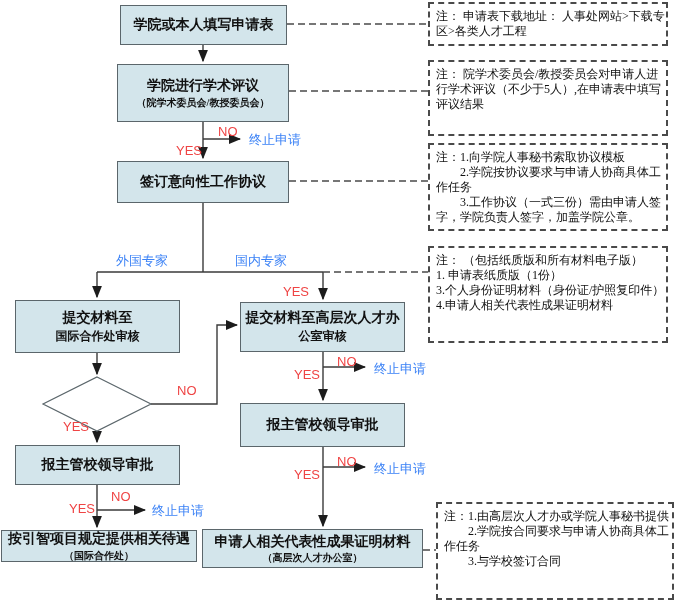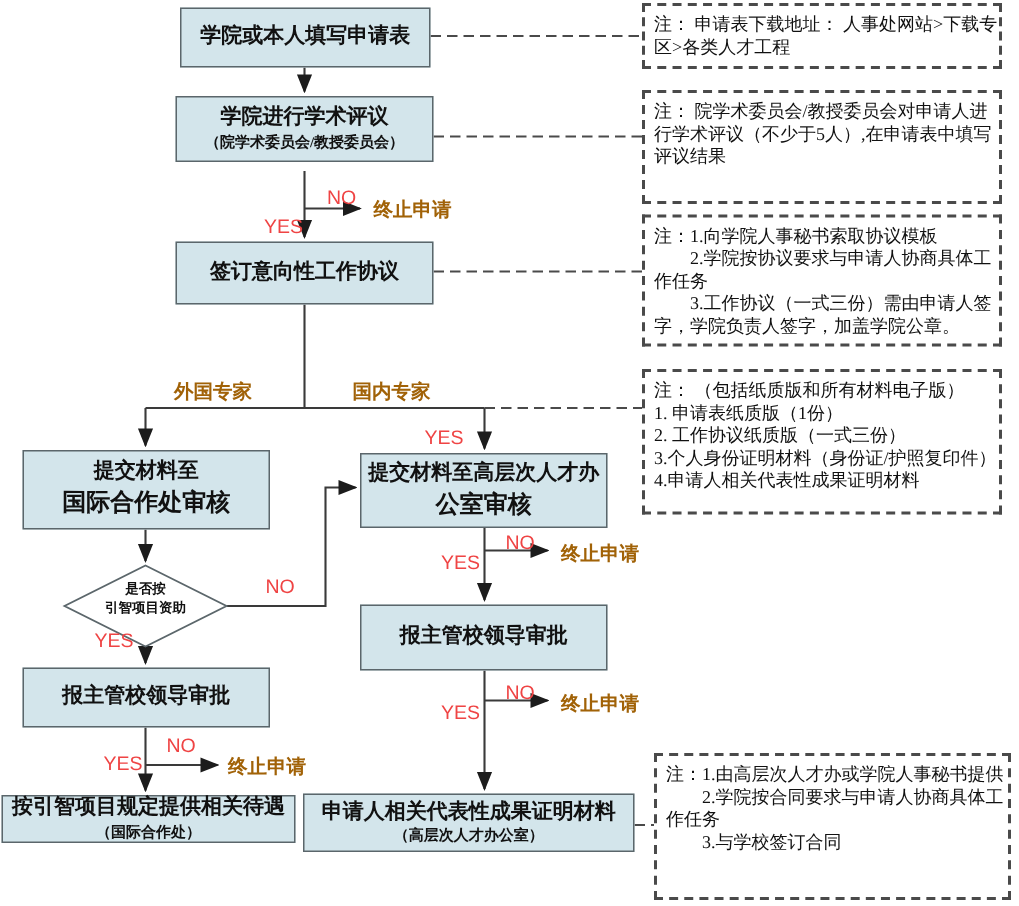--- a/index.html
+++ b/index.html
@@ -8,31 +8,31 @@
     font-family:"Liberation Serif","DejaVu Serif",serif;
     color:#111;overflow:hidden;
   }
   .overlay{position:absolute;left:0;top:0;width:679px;height:604px;}
   .box{
     position:absolute;background:#d3e5eb;border:1px solid #5b666b;
     display:flex;flex-direction:column;align-items:center;justify-content:center;
     text-align:right;box-sizing:border-box;
   }
   .box .l1{font-size:14px;font-weight:bold;line-height:1.35;white-space:nowrap;}
-  .box .l2{font-size:16px;font-weight:bold;line-height:1.35;white-space:nowrap;}
+  .box .l2{font-size:12px;font-weight:bold;line-height:1.35;white-space:nowrap;}
   .box .sub{font-size:10px;font-weight:bold;line-height:1.3;white-space:nowrap;}
   .note{
     position:absolute;border:2px dashed #4a4a4a;background:#fff;
     box-sizing:border-box;padding:5px 6px 4px 6px;
     font-size:12px;font-weight:normal;line-height:1.26;
   }
   .note div{white-space:pre;}
   .lbl{position:absolute;white-space:nowrap;}
   .yn{font-family:"Liberation Sans","DejaVu Sans",sans-serif;font-size:13px;color:#ef4444;}
-  .cn{font-size:13px;font-weight:bold;color:#a16207;}
+  .cn{font-size:13px;font-weight:normal;color:#3b82f6;}
   .dtext{
     position:absolute;left:43px;top:386px;width:108px;text-align:center;
     font-size:9px;font-weight:bold;line-height:1.45;
   }
 </style>
 </head>
 <body>
 
 <div class="canvas">
 
@@ -66,21 +66,21 @@
       <line x1="289" y1="181" x2="428" y2="181"></line>
       <line x1="323" y1="272" x2="428" y2="272"></line>
       <line x1="423" y1="550" x2="436" y2="550"></line>
     </g>
     <polygon points="97,377 151,404 97,431 43,404" fill="#ffffff" stroke="#5b666b" stroke-width="1.2"></polygon>
   </svg>
 
   <div class="box" style="left:120px;top:5px;width:167px;height:40px">
     <div class="l1">学院或本人填写申请表</div>
   </div>
-  <div class="box" style="left:117px;top:64px;width:172px;height:44px">
+  <div class="box" style="left:117px;top:64px;width:172px;height:58px">
     <div class="l1">学院进行学术评议</div>
     <div class="sub">（院学术委员会/教授委员会）</div>
   </div>
   <div class="box" style="left:117px;top:161px;width:172px;height:42px">
     <div class="l1">签订意向性工作协议</div>
   </div>
   <div class="box" style="left:15px;top:300px;width:165px;height:53px">
     <div class="l1">提交材料至</div>
     <div class="l2">国际合作处审核</div>
   </div>
@@ -96,24 +96,20 @@
   </div>
   <div class="box" style="left:1px;top:530px;width:196px;height:32px">
     <div class="l1">按引智项目规定提供相关待遇</div>
     <div class="sub">（国际合作处）</div>
   </div>
   <div class="box" style="left:202px;top:529px;width:221px;height:39px">
     <div class="l1">申请人相关代表性成果证明材料</div>
     <div class="sub">（高层次人才办公室）</div>
   </div>
 
-  <div class="dtext">
-    <div>是否按</div>
-    <div>引智项目资助</div>
-  </div>
 
   <div class="lbl yn" style="left:218px;top:124px">NO</div>
   <div class="lbl yn" style="left:176px;top:143px">YES</div>
   <div class="lbl cn" style="left:249px;top:131px">终止申请</div>
 
   <div class="lbl cn" style="left:116px;top:252px">外国专家</div>
   <div class="lbl cn" style="left:235px;top:252px">国内专家</div>
   <div class="lbl yn" style="left:283px;top:284px">YES</div>
 
   <div class="lbl yn" style="left:337px;top:354px">NO</div>
@@ -143,21 +139,20 @@
   <div class="note" style="left:428px;top:143px;width:240px;height:88px">
       <div>注：1.向学院人事秘书索取协议模板</div>
       <div>　　2.学院按协议要求与申请人协商具体工</div>
       <div>作任务</div>
       <div>　　3.工作协议（一式三份）需由申请人签</div>
       <div>字，学院负责人签字，加盖学院公章。</div>
     </div>
   <div class="note" style="left:428px;top:246px;width:240px;height:97px">
       <div>注： （包括纸质版和所有材料电子版）</div>
       <div>1. 申请表纸质版（1份）</div>
-      <div>2. 工作协议纸质版（一式三份）</div>
       <div>3.个人身份证明材料（身份证/护照复印件）</div>
       <div>4.申请人相关代表性成果证明材料</div>
     </div>
   <div class="note" style="left:436px;top:502px;width:238px;height:98px">
       <div>注：1.由高层次人才办或学院人事秘书提供</div>
       <div>　　2.学院按合同要求与申请人协商具体工</div>
       <div>作任务</div>
       <div>　　3.与学校签订合同</div>
     </div>
 

